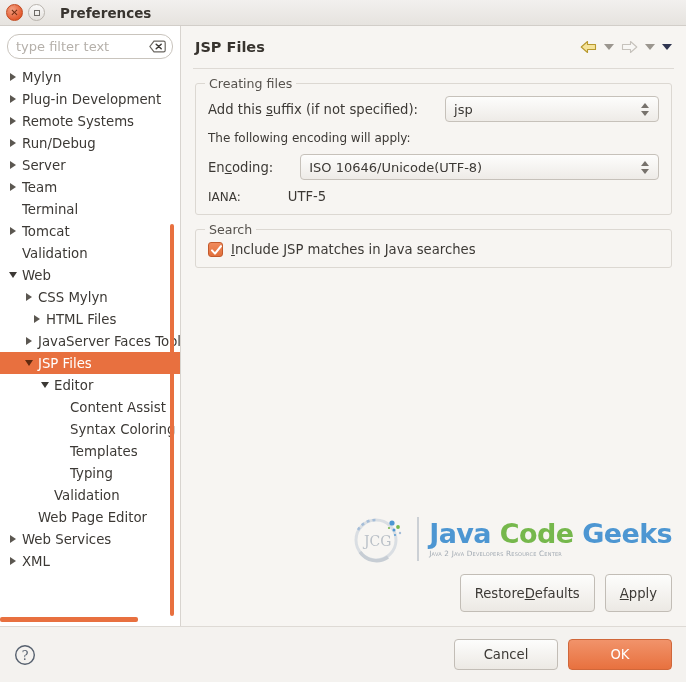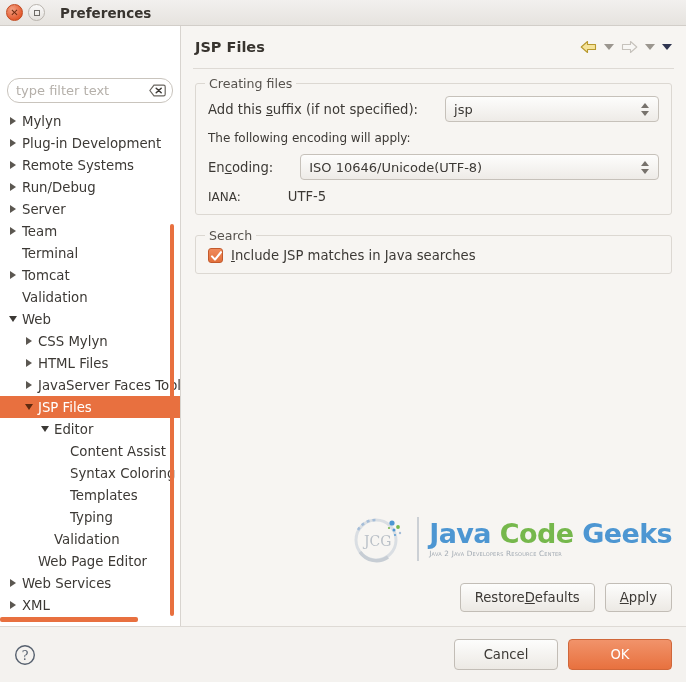--- a/index.html
+++ b/index.html
@@ -101,21 +101,20 @@
   }
   .filter-box {
     position: relative;
     height: 25px;
     border: 1px solid #c9c4bd;
     border-radius: 12px;
     background: #ffffff;
     display: flex;
     align-items: center;
     box-sizing: border-box;
-    margin-top: 44px;
   }
   .filter-box .ph {
     color: #b5b0aa;
     font-size: 13px;
     padding-left: 8px;
     flex: 1 1 auto;
     white-space: nowrap;
     overflow: hidden;
   }
   .clear-icon {
@@ -237,21 +236,21 @@
     min-height: 0;
     box-sizing: border-box;
   }
 
   
   .group {
     border: 1px solid #dcd8d2;
     border-radius: 3px;
     background: #f7f5f2;
     position: relative;
-    margin-bottom: 20px;
+    margin-bottom: 14px;
     padding: 12px 12px 10px 12px;
     box-sizing: border-box;
   }
   .group > .glabel {
     position: absolute;
     top: -8px;
     left: 9px;
     background: #f7f5f2;
     padding: 0 4px;
     font-size: 12.6px;
@@ -374,21 +373,21 @@
     display: flex;
     gap: 10px;
   }
   .btn {
     border: 1px solid #c2bdb6;
     border-radius: 4px;
     background: linear-gradient(#fdfdfc, #ece9e4);
     font-size: 13.2px;
     color: #3c3935;
     padding: 0 14px;
-    height: 29px;
+    height: 38px;
     display: flex;
     align-items: center;
     justify-content: center;
     box-sizing: border-box;
     white-space: nowrap;
     font-family: "DejaVu Sans", "Liberation Sans", sans-serif;
   }
   .btn u { text-decoration: underline; }
 
   
@@ -507,21 +506,21 @@
               <i></i>
             </span>
             <span class="tlabel">Web</span>
           </div>
           <div class="tnode" style="padding-left: 22px;">
             <span class="arrow collapsed">
               <i></i>
             </span>
             <span class="tlabel">CSS Mylyn</span>
           </div>
-          <div class="tnode" style="padding-left: 22px;">
+          <div class="tnode" style="padding-left: 30px;">
             <span class="arrow collapsed">
               <i></i>
             </span>
             <span class="tlabel">HTML Files</span>
           </div>
           <div class="tnode" style="padding-left: 22px;">
             <span class="arrow collapsed">
               <i></i>
             </span>
             <span class="tlabel">JavaServer Faces Tooling</span>

